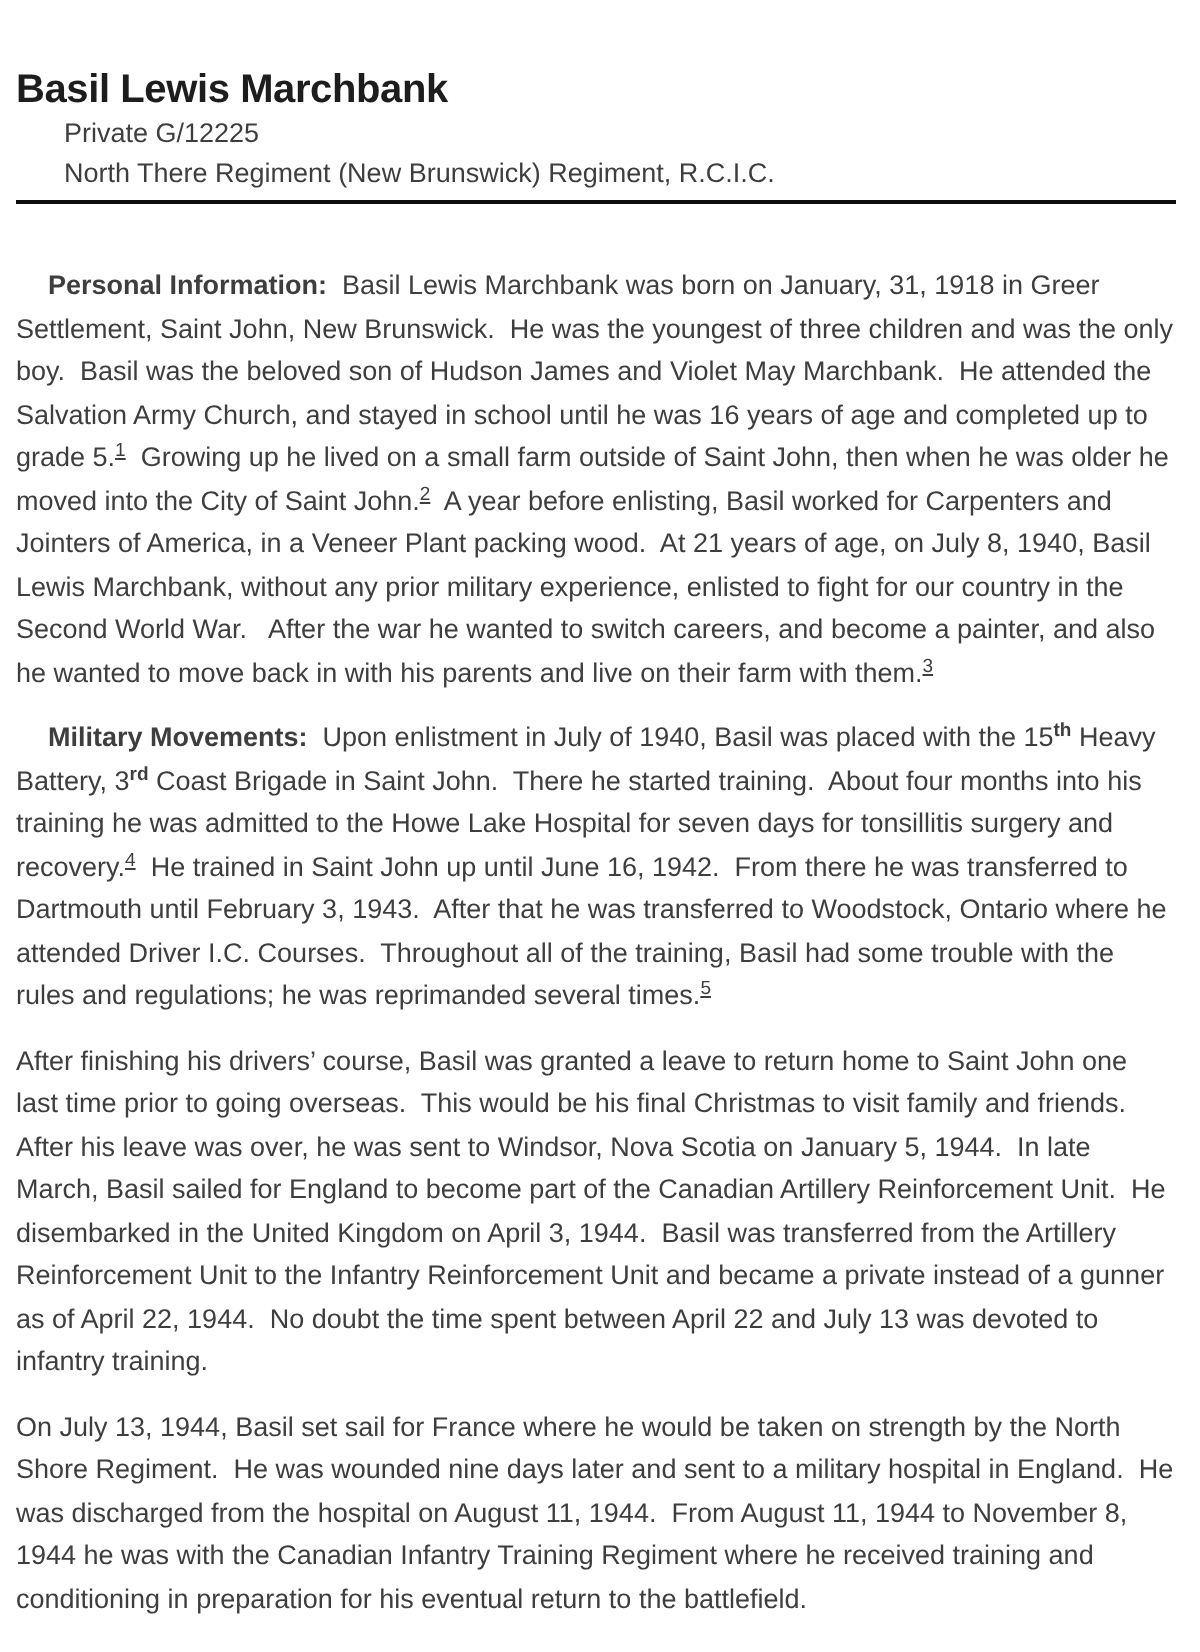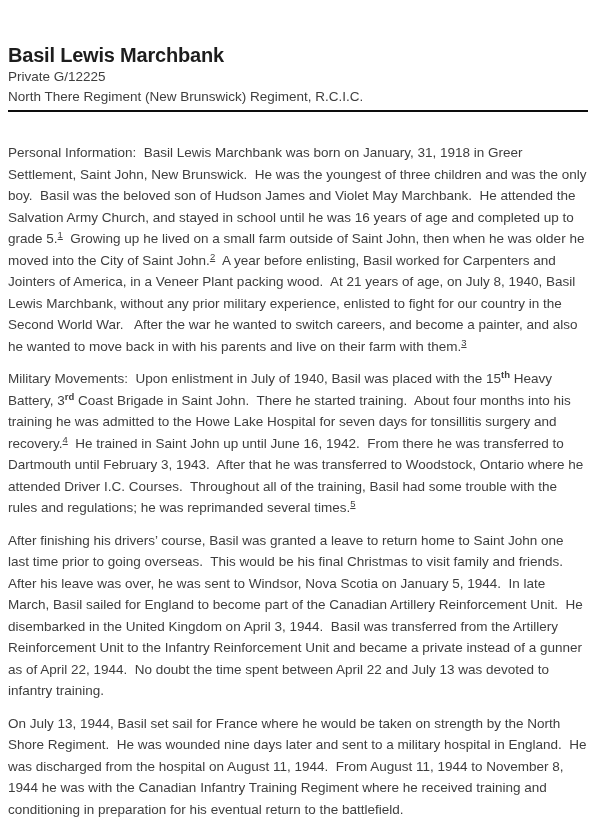--- a/index.html
+++ b/index.html
@@ -7,50 +7,51 @@
     width: 600px;
     height: 826px;
     background: var(--background, #ffffff);
     font-family: "Liberation Sans", sans-serif;
     overflow: hidden;
   }
   .page {
     box-sizing: border-box;
     width: 600px;
     height: 826px;
-    padding: 43px 12px 10px 8px;
+    padding: 33px 12px 10px 8px;
   }
   .doc-title {
     margin: 0;
     font-size: 20px;
     font-weight: bold;
     line-height: 24px;
     color: var(--title, #1d1d1d);
     letter-spacing: -0.2px;
   }
   .sub-line {
     font-size: 13.5px;
     line-height: 20px;
     color: var(--body, #3e3e3e);
+    margin-left: 24px;
   }
   .header-rule {
     border: none;
     border-top: 2.5px solid var(--rule, #0d0d0d);
     margin: 3px 0 0 0;
   }
   .para {
     margin: 0 0 11px 0;
     font-size: 13.5px;
     line-height: 21.5px;
     color: var(--body, #3e3e3e);
     white-space: pre-wrap;
     text-align: left;
   }
   .para.first { margin-top: 30px; }
-  .lead { font-weight: normal; color: var(--body, #3e3e3e); }
+  .lead { font-weight: bold; color: var(--body, #3e3e3e); margin-left: 16px; }
   sup { line-height: 0; }
   .fn {
     font-size: 9.5px;
     text-decoration: underline;
     position: relative;
     top: 0.1em;
     color: var(--body, #3e3e3e);
     cursor: pointer;
   }
   .ord {

